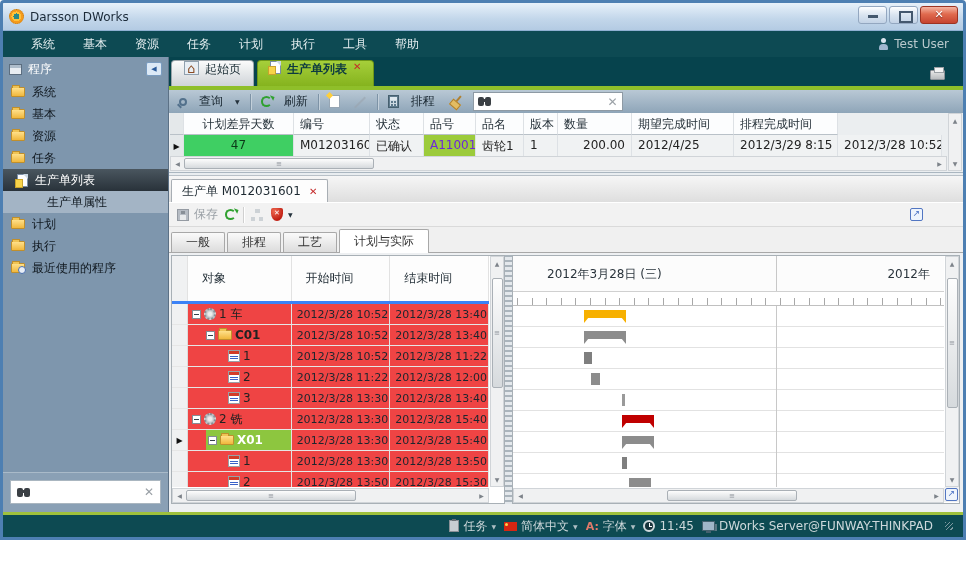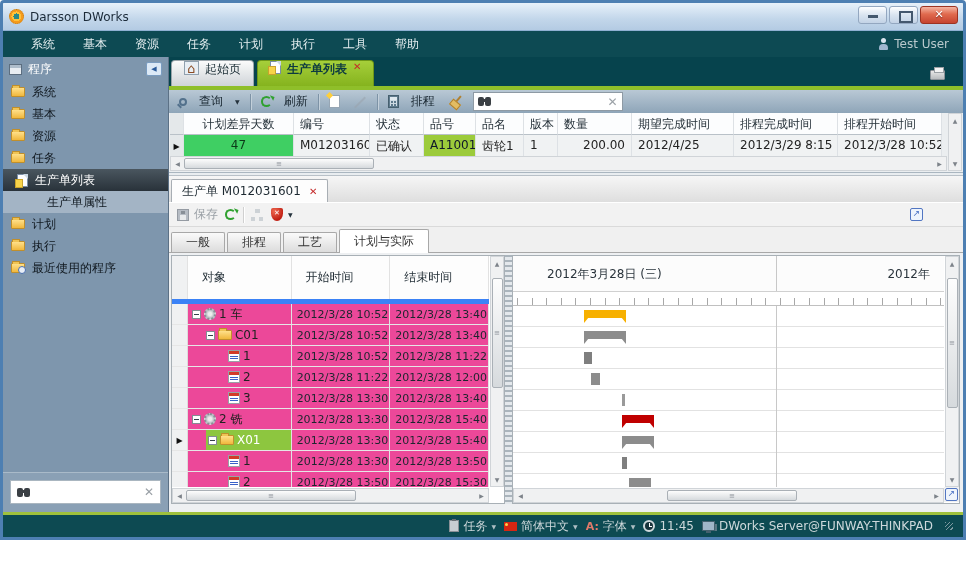--- a/index.html
+++ b/index.html
@@ -111,21 +111,21 @@
   .grid { position:absolute; left:0; top:56px; right:0; height:60px; background:#ebeef0; border-bottom:1px solid #aab6c0; }
   .gtable { position:absolute; left:1px; top:0; display:flex; flex-direction:column; }
   .grow { display:flex; }
   .gcell { border-right:1px solid #dde1e5; border-bottom:1px solid #cfd4d8; padding:3px 6px; height:22px;
            white-space:nowrap; overflow:hidden; }
   .ghead .gcell { background:#fcfdfe; color:#26323a; border-bottom:1px solid #b9c1c8; }
   .gdata .gcell { background:#f0f2f3; }
   .gsel { width:14px; background:#e4e8ea !important; text-align:center; padding:3px 0 !important; }
   .tri-r::before { content:"▶"; font-size:8px; color:#111; }
   .cell-diff { background:#3fcf63 !important; text-align:center; color:#0c3a18; }
-  .cell-item { background:#9ccb3b !important; color:#0f172a; }
+  .cell-item { background:#9ccb3b !important; color:#6d28d9; }
   .cell-num { text-align:right; }
   .c0{width:110px}.c1{width:76px}.c2{width:54px}.c3{width:52px}.c4{width:48px}.c5{width:34px}.c6{width:74px}.c7{width:102px}.c8{width:104px}.c9{width:104px}
   .ghead .c0 { text-align:center; }
 
   
   .hscroll { position:absolute; height:15px; background:#f0f1f2; border:1px solid #d0d4d8; display:flex; align-items:center; }
   .vscroll { position:absolute; width:14px; background:#f0f1f2; border:1px solid #d0d4d8; display:flex; flex-direction:column; align-items:center; }
   .sb-btn { width:13px; height:13px; display:flex; align-items:center; justify-content:center; font-size:6px; color:#7d838a; cursor:pointer; flex:0 0 auto; }
   .a-l::before{content:"◀";} .a-r::before{content:"▶";} .a-u::before{content:"▲";} .a-d::before{content:"▼";}
   .sb-thumb { background:linear-gradient(#fdfdfd,#d6dadd); border:1px solid #aab0b6; border-radius:2px;
@@ -158,30 +158,30 @@
 
   .subtabs { position:absolute; left:0; top:170px; right:0; height:26px; background:#f0f0f0; display:flex; align-items:flex-end; padding-left:2px;
              border-bottom:1px solid #a8a8a8; }
   .stab { height:20px; padding:0 14px; display:flex; align-items:center; background:linear-gradient(#fafafa,#dcdcdc);
           border:1px solid #a8a8a8; border-bottom:none; border-radius:2px 2px 0 0; margin-right:2px; color:#333; cursor:pointer; }
   .stab.active { height:24px; background:#fff; font-weight:normal; position:relative; z-index:2; margin-bottom:-1px; }
 
   
   .content { position:absolute; left:0; top:196px; right:0; bottom:0; background:#eef0f2; }
   .tree { position:absolute; left:2px; top:2px; width:334px; bottom:8px; background:#fff; border:1px solid #a8b0b6; }
-  .tree-head { position:absolute; left:0; top:0; right:15px; height:48px; background:#fdfdfd; border-bottom:5px solid #3b82f6; display:flex; }
+  .tree-head { position:absolute; left:0; top:0; right:15px; height:48px; background:#fdfdfd; border-bottom:3px solid #3b82f6; display:flex; }
   .th-cell { border-right:1px solid #e2e2e2; display:flex; align-items:center; padding-left:14px; color:#26323a; }
   .th-sel { width:16px; padding:0; background:#f0f1f2; }
   .th-obj { width:104px; } .th-time { width:99px; }
   .tree-rows { position:absolute; left:0; top:48px; right:15px; bottom:16px; overflow:hidden; }
-  .trow { display:flex; height:21px; border-bottom:1px solid #e6e6e6; background:#ec4899; }
+  .trow { display:flex; height:21px; border-bottom:1px solid #e6e6e6; background:#ef4444; }
   .tr-sel { width:16px; background:#f0f1f2; border-right:1px solid #dcdcdc; text-align:center; line-height:19px; }
   .tr-obj { width:104px; border-right:1px solid #e2e2e2; display:flex; align-items:center; gap:3px; overflow:hidden; white-space:nowrap; }
   .tr-time { width:99px; border-right:1px solid #e2e2e2; display:flex; align-items:center; padding-left:5px; font-size:11px; color:#1c262e; white-space:nowrap; }
-  .lvl0 { padding-left:4px; } .lvl1 { padding-left:18px; } .lvl2 { padding-left:40px; }
+  .lvl0 { padding-left:4px; } .lvl1 { padding-left:18px;font-weight:bold; } .lvl2 { padding-left:40px; }
   .expander { width:9px; height:9px; border:1px solid #848c94; background:#fff; position:relative; flex:0 0 auto; cursor:pointer; }
   .expander::before { content:""; position:absolute; left:1px; top:3px; width:5px; height:1px; background:#34404a; }
   .icon-gear { width:12px; height:12px; border-radius:50%; border:2px dotted #8a9096; background:radial-gradient(#ececec 30%, #b9bfc5 70%); flex:0 0 auto; }
   .icon-cal { width:12px; height:12px; background:#fff; border:1px solid #9aa0a6; position:relative; flex:0 0 auto; }
   .icon-cal::before { content:""; position:absolute; left:0; top:0; right:0; height:3px; background:#d23b28; }
   .icon-cal::after { content:""; position:absolute; left:1px; top:5px; width:8px; height:4px;
                      background:linear-gradient(to bottom,#3a62c8 1px,transparent 1px) 0 0/8px 2px; }
   .trow.selected .sel-wrap { background:#8dc63f; color:#fff; padding:1px 6px 1px 2px; display:flex; align-items:center; gap:3px; height:21px; flex:1;text-align:right; }
   .sel-wrap { display:flex; align-items:center; gap:3px; }
   .tree-vscroll { right:0; top:0; bottom:16px; border-left:1px solid #d0d4d8; }
@@ -363,21 +363,20 @@
             <div class="gcell gsel"></div>
             <div class="gcell c0">计划差异天数</div>
             <div class="gcell c1">编号</div>
             <div class="gcell c2">状态</div>
             <div class="gcell c3">品号</div>
             <div class="gcell c4">品名</div>
             <div class="gcell c5">版本</div>
             <div class="gcell c6">数量</div>
             <div class="gcell c7">期望完成时间</div>
             <div class="gcell c8">排程完成时间</div>
-            <div class="gcell c9">排程开始时间</div>
           </div>
           <div class="grow gdata">
             <div class="gcell gsel"><span class="tri-r"></span></div>
             <div class="gcell c0 cell-diff">47</div>
             <div class="gcell c1">M012031601</div>
             <div class="gcell c2">已确认</div>
             <div class="gcell c3 cell-item">A11001</div>
             <div class="gcell c4">齿轮1</div>
             <div class="gcell c5">1</div>
             <div class="gcell c6 cell-num">200.00</div>

